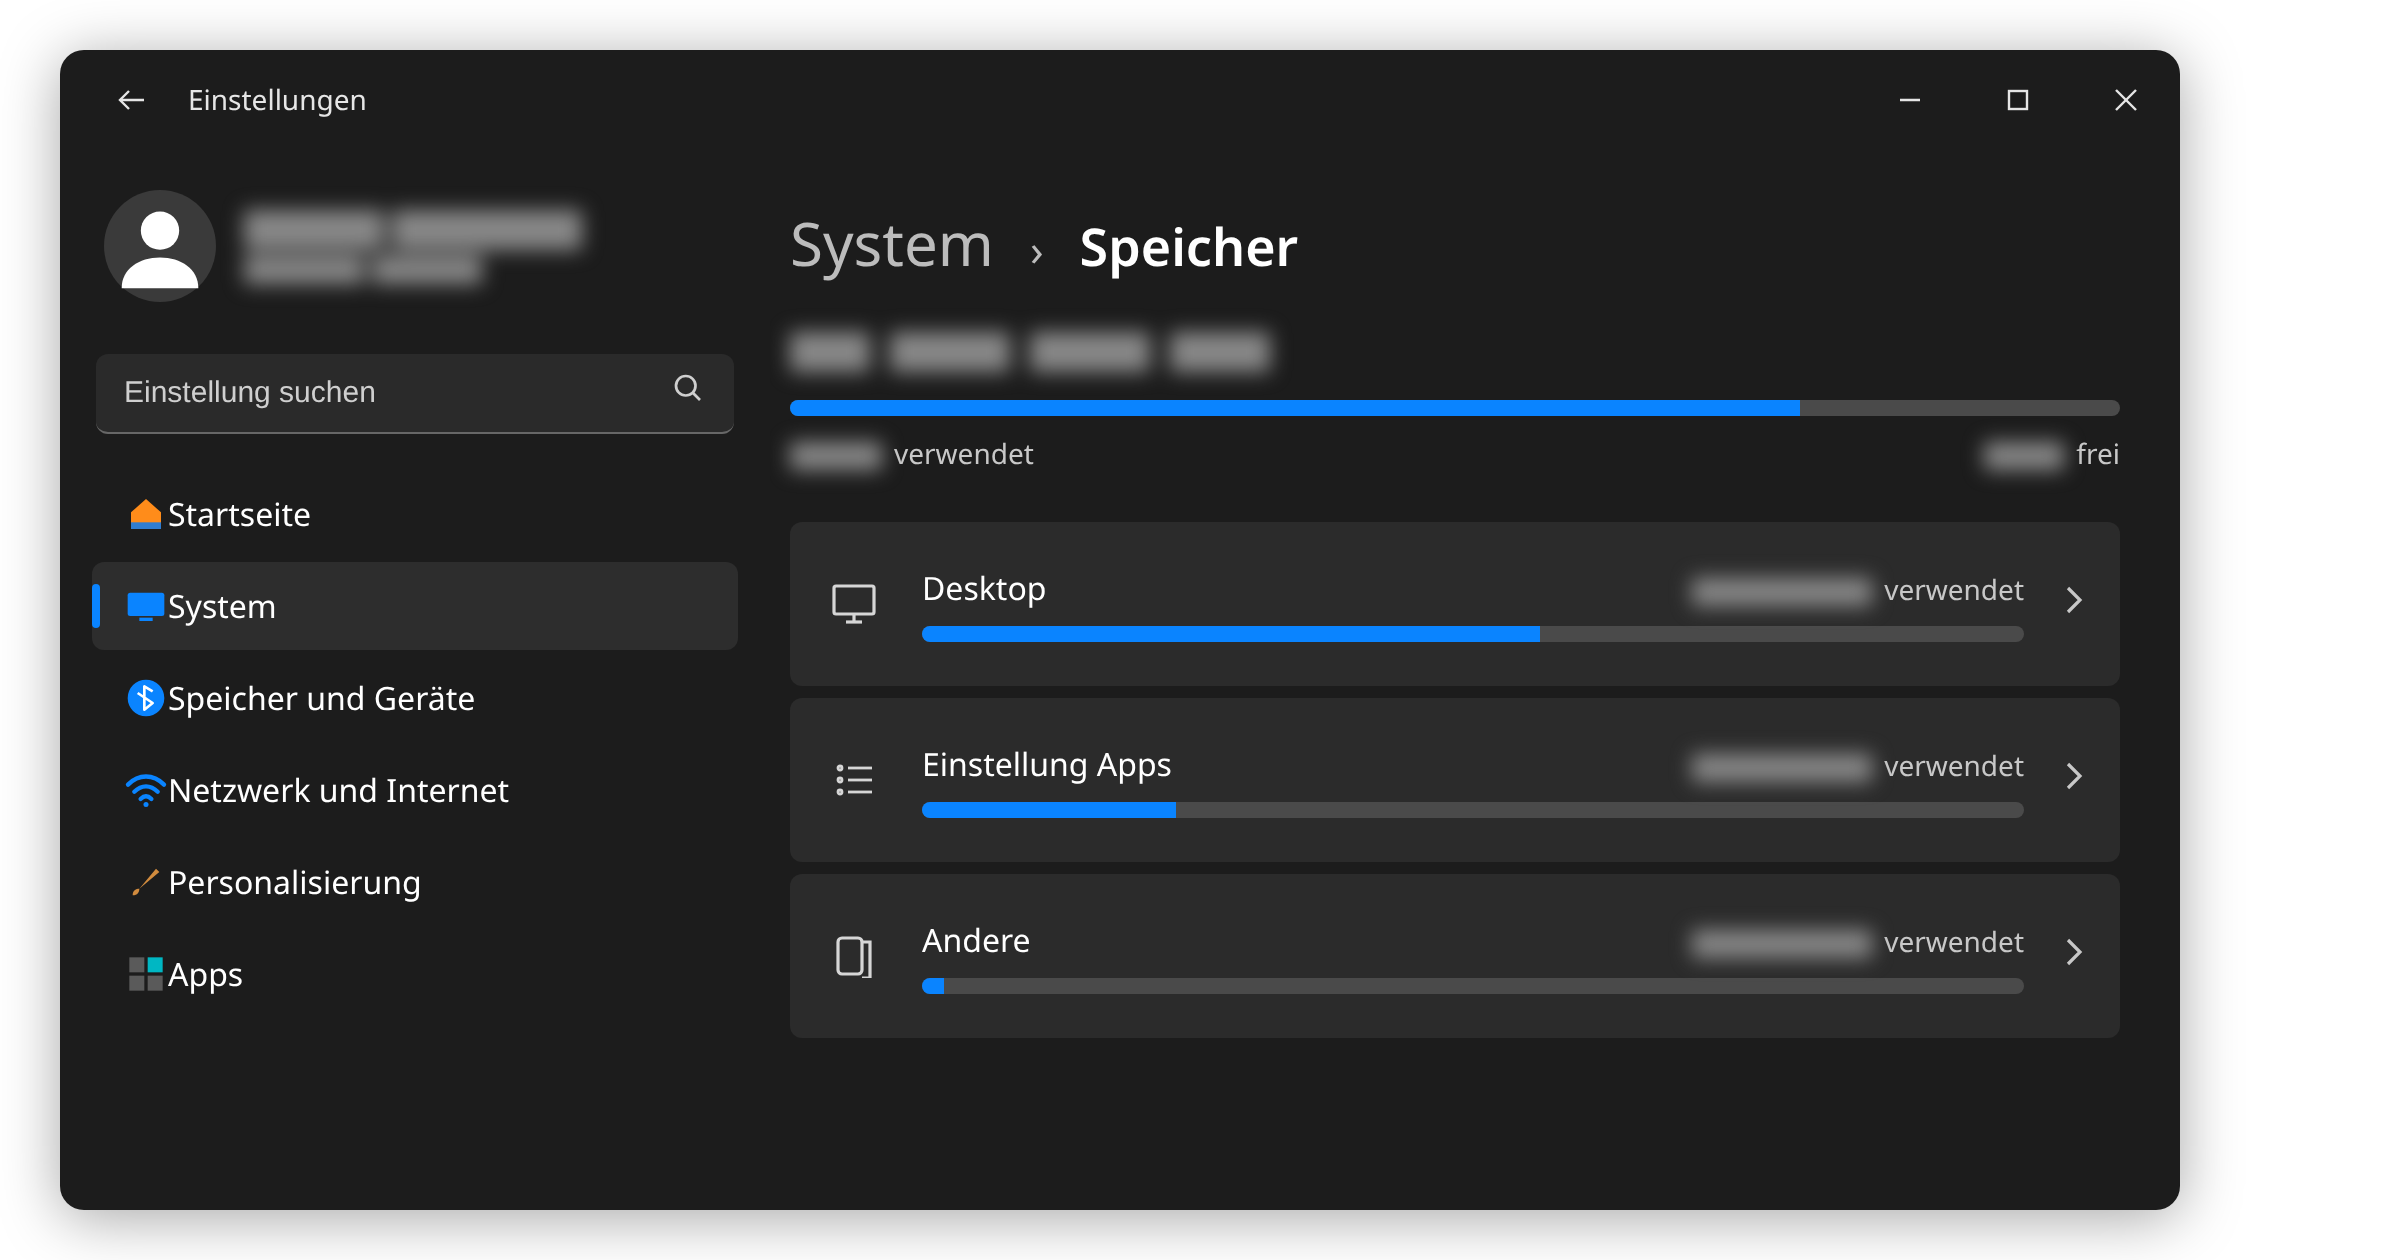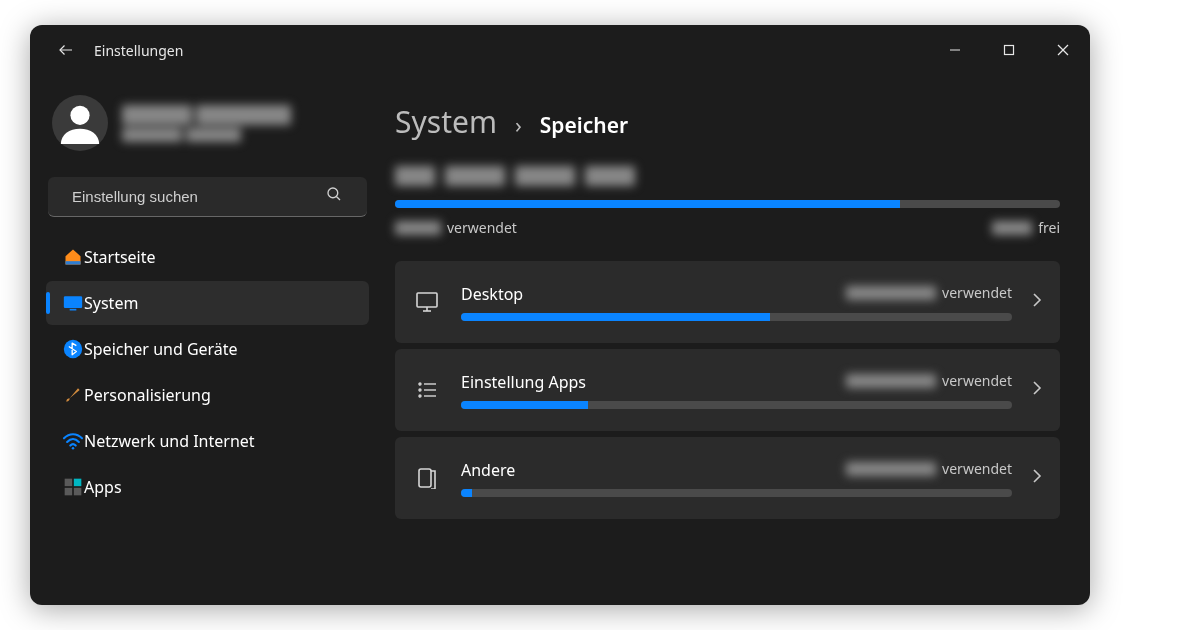--- a/index.html
+++ b/index.html
@@ -20,21 +20,21 @@
   .body { display: flex; height: calc(100% - 50px); }
   .sidebar { width: 355px; padding: 20px 12px 0 12px; flex-shrink: 0; }
   .content { flex: 1; padding: 20px 30px 0 10px; overflow: hidden; }
   
   .account { display: flex; align-items: center; gap: 14px; padding-left: 10px; }
   .avatar { width: 56px; height: 56px; border-radius: 50%; background: #3a3a3a; display: flex; align-items: center; justify-content: center; flex-shrink:0;}
   .account-text .line { display:flex; gap:4px; margin: 3px 0; }
   
   .search {
     margin: 26px 6px 18px 6px; height: 40px; background: #2a2a2a; border-radius: 6px;
-    border-bottom: 1.5px solid #676767; display: flex; align-items: center; padding: 0 24px;
+    border-bottom: 1.5px solid #676767; display: flex; align-items: center; padding: 0 14px;
   }
   .search input {
     flex: 1; background: transparent; border: 0; outline: 0; color: #cfcfcf; font-size: 15px;
   }
   .search input::placeholder { color: #cfcfcf; }
   
   .nav { margin-top: 6px; }
   .nav-item {
     display: flex; align-items: center; height: 44px; padding: 0 16px;
     border-radius: 6px; cursor: pointer; font-size: 16px; color: #fff; margin: 2px 4px; position: relative;
@@ -42,36 +42,36 @@
   .nav-item.active { background: #2d2d2d; }
   .nav-item.active::before {
     content: ""; position: absolute; left: 0; top: 11px; bottom: 11px; width: 3.5px;
     background: #0a84ff; border-radius: 3px;
   }
   .nav-ico { width: 22px; height: 22px; display:flex; align-items:center; justify-content:center; flex-shrink:0;}
   
   .crumb { display: flex; align-items: baseline; gap: 18px; margin: 6px 0 24px 0; }
   .crumb-a { font-size: 30px; font-weight: 400; color: #bcbcbc; }
   .crumb-sep { font-size: 22px; color: #bcbcbc; }
-  .crumb-b { font-size: 21px; font-weight: 600; color: #fff; }
+  .crumb-b { font-size: 26px; font-weight: 600; color: #fff; }
   
   .disk-title { display:flex; align-items:center; gap:10px; margin-bottom: 14px; }
   .overall-bar { height: 8px; border-radius: 4px; background: #4a4a4a; overflow: hidden; }
   .overall-fill { height: 100%; background: #0a84ff; }
   .overall-labels { display: flex; justify-content: space-between; margin-top: 10px; font-size: 14px; color: #c8c8c8; }
   .overall-labels > span { display:flex; align-items:center; gap:6px; }
   
   .cats { margin-top: 24px; display: flex; flex-direction: column; gap: 6px; }
   .cat {
     background: #2b2b2b; border-radius: 6px; height: 82px; display: flex; align-items: center;
     padding: 0 18px; gap: 20px; cursor: pointer;
   }
   .cat-ico { width: 28px; display:flex; justify-content:center; color:#d6d6d6; }
   .cat-body { flex: 1; }
-  .cat-top { display: flex; justify-content: space-between; align-items: flex-start; }
+  .cat-top { display: flex; justify-content: space-between; align-items: flex-end; }
   .cat-name { font-size: 16px; color: #fff; }
   .cat-used { font-size: 14px; color: #c8c8c8; display:flex; align-items:center; gap:6px;}
   .cat-bar { height: 8px; border-radius: 4px; background: #4a4a4a; margin-top: 8px; overflow: hidden; }
   .cat-fill { height: 100%; background: #0a84ff; }
   .chev { color: #c8c8c8; }
   .blur { filter: blur(5px); }
   .pix { background:#888; height:14px; border-radius:2px; }
   .pix.b { height:20px; }
 </style>
 </head>
@@ -162,37 +162,37 @@
           <span class="nav-ico">
             <svg width="20" height="20" viewBox="0 0 24 24">
                 <circle cx="12" cy="12" r="11" fill="#0a84ff"></circle>
                 <path d="M11 5v14l5-4-9-6m9-1-5-3v6" stroke="#fff" stroke-width="1.6" fill="none" stroke-linejoin="round"></path>
               </svg>
           </span>
           <span>Speicher und Geräte</span>
         </div>
         <div class="nav-item">
           <span class="nav-ico">
-            <svg width="20" height="20" viewBox="0 0 24 24">
-                <path d="M4 20c0-3 2-4 4-4l10-12 2 2-12 10c0 2-1 4-4 4z" fill="#d18b3e"></path>
-                <path d="M6 18c-1 1-2 2-2 2s1-1 2-2z" fill="#2f7dd1"></path>
-              </svg>
-          </span>
-          <span>Personalisierung</span>
-        </div>
-        <div class="nav-item">
-          <span class="nav-ico">
             <svg width="22" height="18" viewBox="0 0 24 20" fill="none" stroke="#0a84ff" stroke-width="2.4" stroke-linecap="round">
                 <path d="M2 7c6-6 14-6 20 0"></path>
                 <path d="M5.5 11c4-4 9-4 13 0"></path>
                 <path d="M9 15c2-2 4-2 6 0"></path>
                 <circle cx="12" cy="18" r="1.4" fill="#0a84ff" stroke="none"></circle>
               </svg>
           </span>
           <span>Netzwerk und Internet</span>
+        </div>
+        <div class="nav-item">
+          <span class="nav-ico">
+            <svg width="20" height="20" viewBox="0 0 24 24">
+                <path d="M4 20c0-3 2-4 4-4l10-12 2 2-12 10c0 2-1 4-4 4z" fill="#d18b3e"></path>
+                <path d="M6 18c-1 1-2 2-2 2s1-1 2-2z" fill="#2f7dd1"></path>
+              </svg>
+          </span>
+          <span>Personalisierung</span>
         </div>
         <div class="nav-item">
           <span class="nav-ico">
             <svg width="20" height="20" viewBox="0 0 24 24">
                 <rect x="2" y="2" width="9" height="9" fill="#5a5a5a"></rect>
                 <rect x="13" y="2" width="9" height="9" fill="#00b7c3"></rect>
                 <rect x="2" y="13" width="9" height="9" fill="#5a5a5a"></rect>
                 <rect x="13" y="13" width="9" height="9" fill="#5a5a5a"></rect>
               </svg>
           </span>

